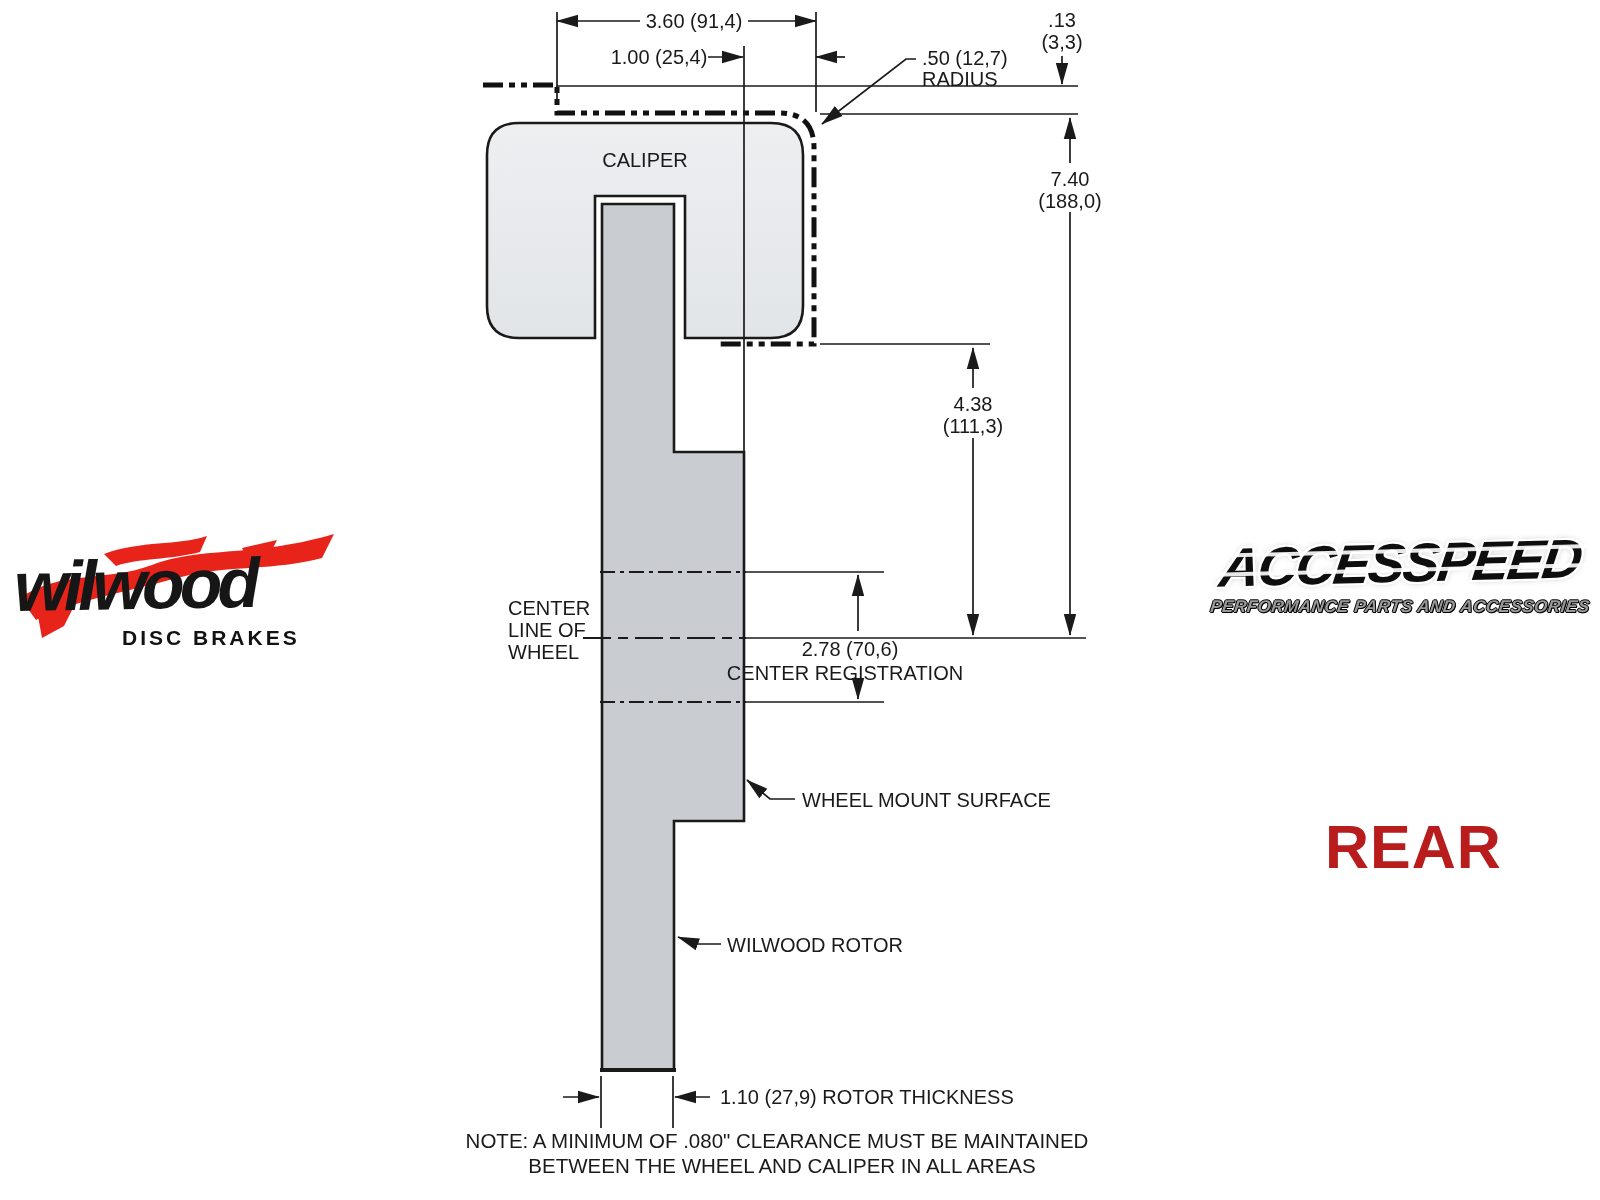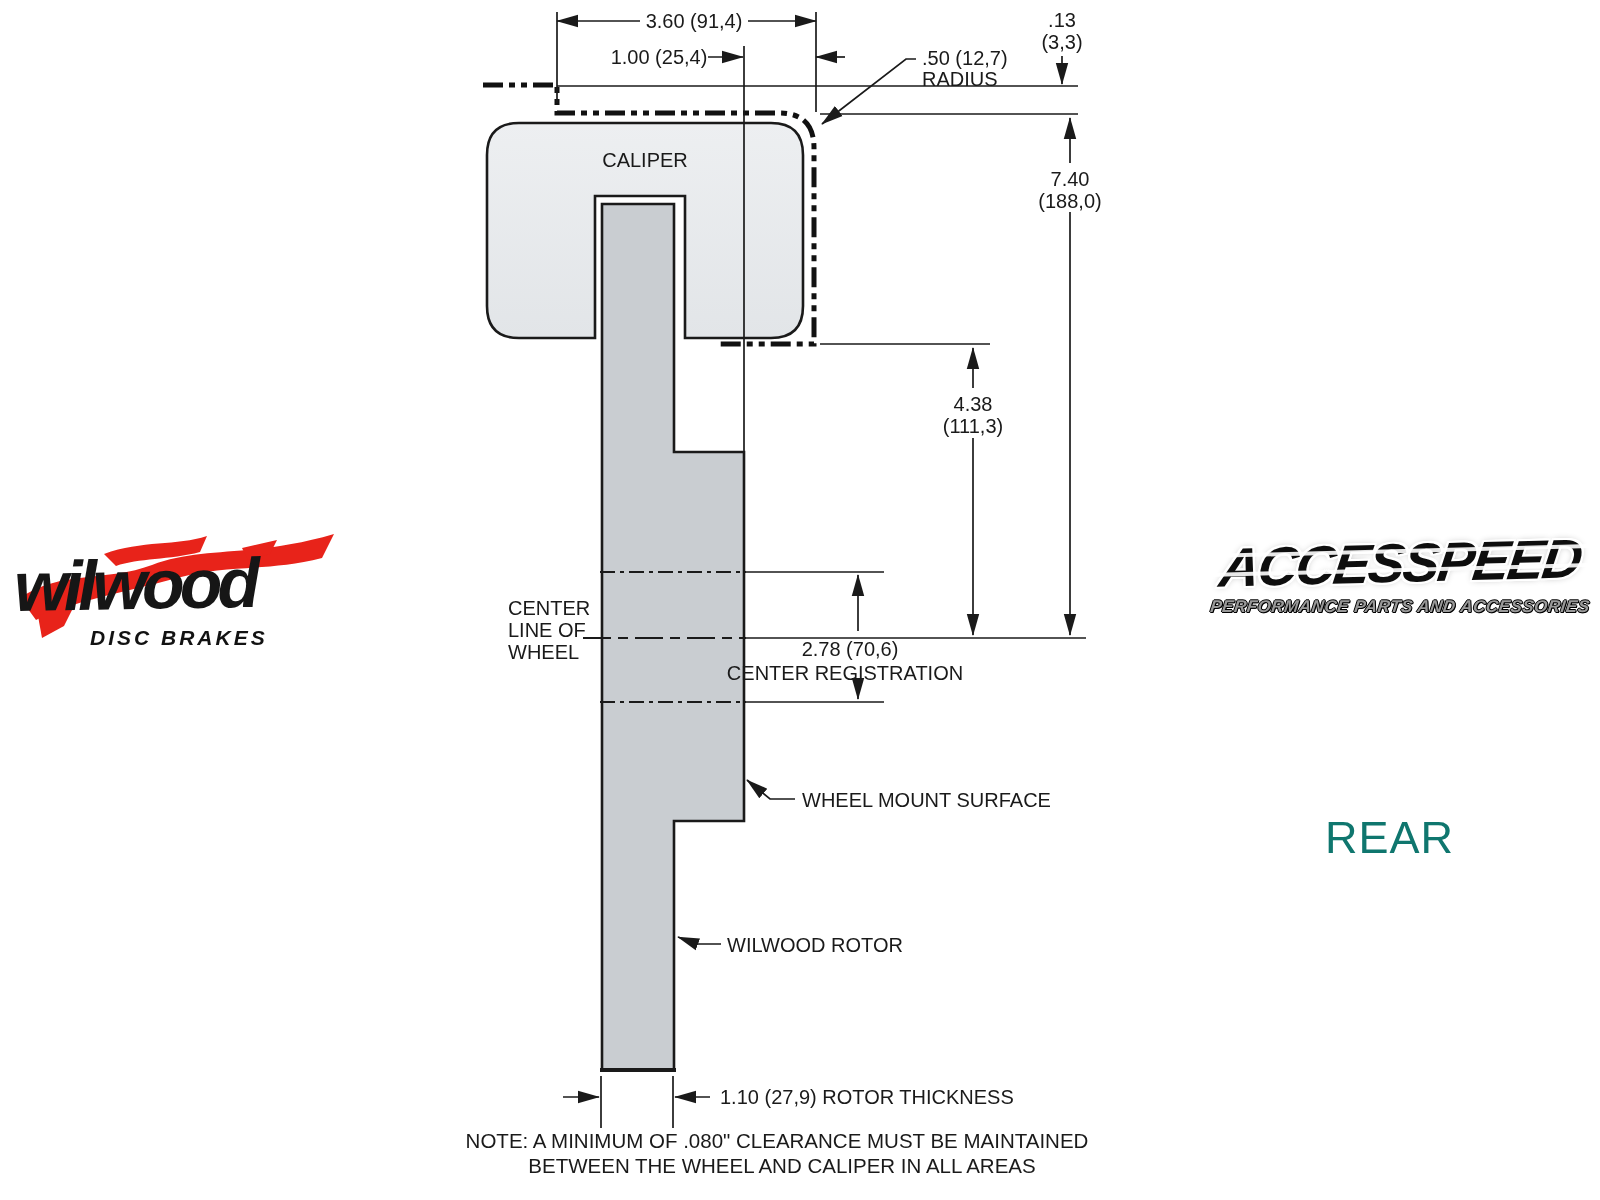--- a/index.html
+++ b/index.html
@@ -6,39 +6,39 @@
   .stage{position:relative;width:1600px;height:1200px;background:#ffffff;overflow:hidden;
          font-family:"Liberation Sans",sans-serif;}
   svg.diagram{position:absolute;left:0;top:0;}
   svg text{font-family:"Liberation Sans",sans-serif;fill:#1a1a1a;}
 
   
   .wilwood{position:absolute;left:12px;top:520px;width:335px;height:140px;}
   .wilwood .brush{position:absolute;left:0;top:0;}
   .wname{position:absolute;left:2px;top:22px;font-size:70px;font-weight:bold;font-style:italic;
          letter-spacing:-5px;color:#161616;transform:rotate(-1deg);line-height:86px;}
-  .wtag{position:absolute;left:78px;top:106px;font-size:21px;font-weight:bold;font-style:italic;
+  .wtag{position:absolute;left:110px;top:106px;font-size:21px;font-weight:bold;
         letter-spacing:3px;color:#121212;}
 
   
   .accesspeed{position:absolute;left:1190px;top:531px;width:420px;height:110px;text-align:center;}
   .aname{position:relative;display:inline-block;font-size:55px;font-weight:bold;font-style:italic;
          letter-spacing:-2px;color:#0e0e0e;transform:skewX(-9deg) rotate(-1.5deg);
          text-shadow:-2px -2px 0 #fff,2px -2px 0 #fff,-2px 2px 0 #fff,2px 2px 0 #fff,
                      0 -2px 0 #fff,0 2px 0 #fff,-2px 0 0 #fff,2px 0 0 #fff,0 0 7px rgba(0,0,0,.3);}
   .stripe{position:absolute;left:2%;width:96%;height:4px;background:#ffffff;opacity:.9;
           transform:rotate(-1.5deg);pointer-events:none;}
   .stripe.s1{top:18px;} .stripe.s2{top:37px;}
   .atag{margin-top:2px;font-size:17px;font-weight:bold;font-style:italic;letter-spacing:.5px;
         color:#999999;transform:skewX(-7deg);
         text-shadow:-1px 0 0 #000,1px 0 0 #000,0 -1px 0 #000,0 1px 0 #000,1px 1px 0 #000;}
 
   
-  .rear{position:absolute;left:1325px;top:812px;font-size:45px;font-weight:normal;
-        letter-spacing:1px;color:#0f766e;}
+  .rear{position:absolute;left:1325px;top:812px;font-size:61px;font-weight:bold;
+        letter-spacing:1px;color:#b91c1c;}
 </style>
 </head>
 <body>
 
 <div class="stage">
 
   <svg class="diagram" width="1600" height="1200" viewBox="0 0 1600 1200">
     <defs>
       <marker id="arw" viewBox="0 0 12 8" refX="11.5" refY="4" markerWidth="13" markerHeight="9" orient="auto-start-reverse">
         <path d="M0,0.6 L12,4 L0,7.4 Z" fill="#1a1a1a"></path>

